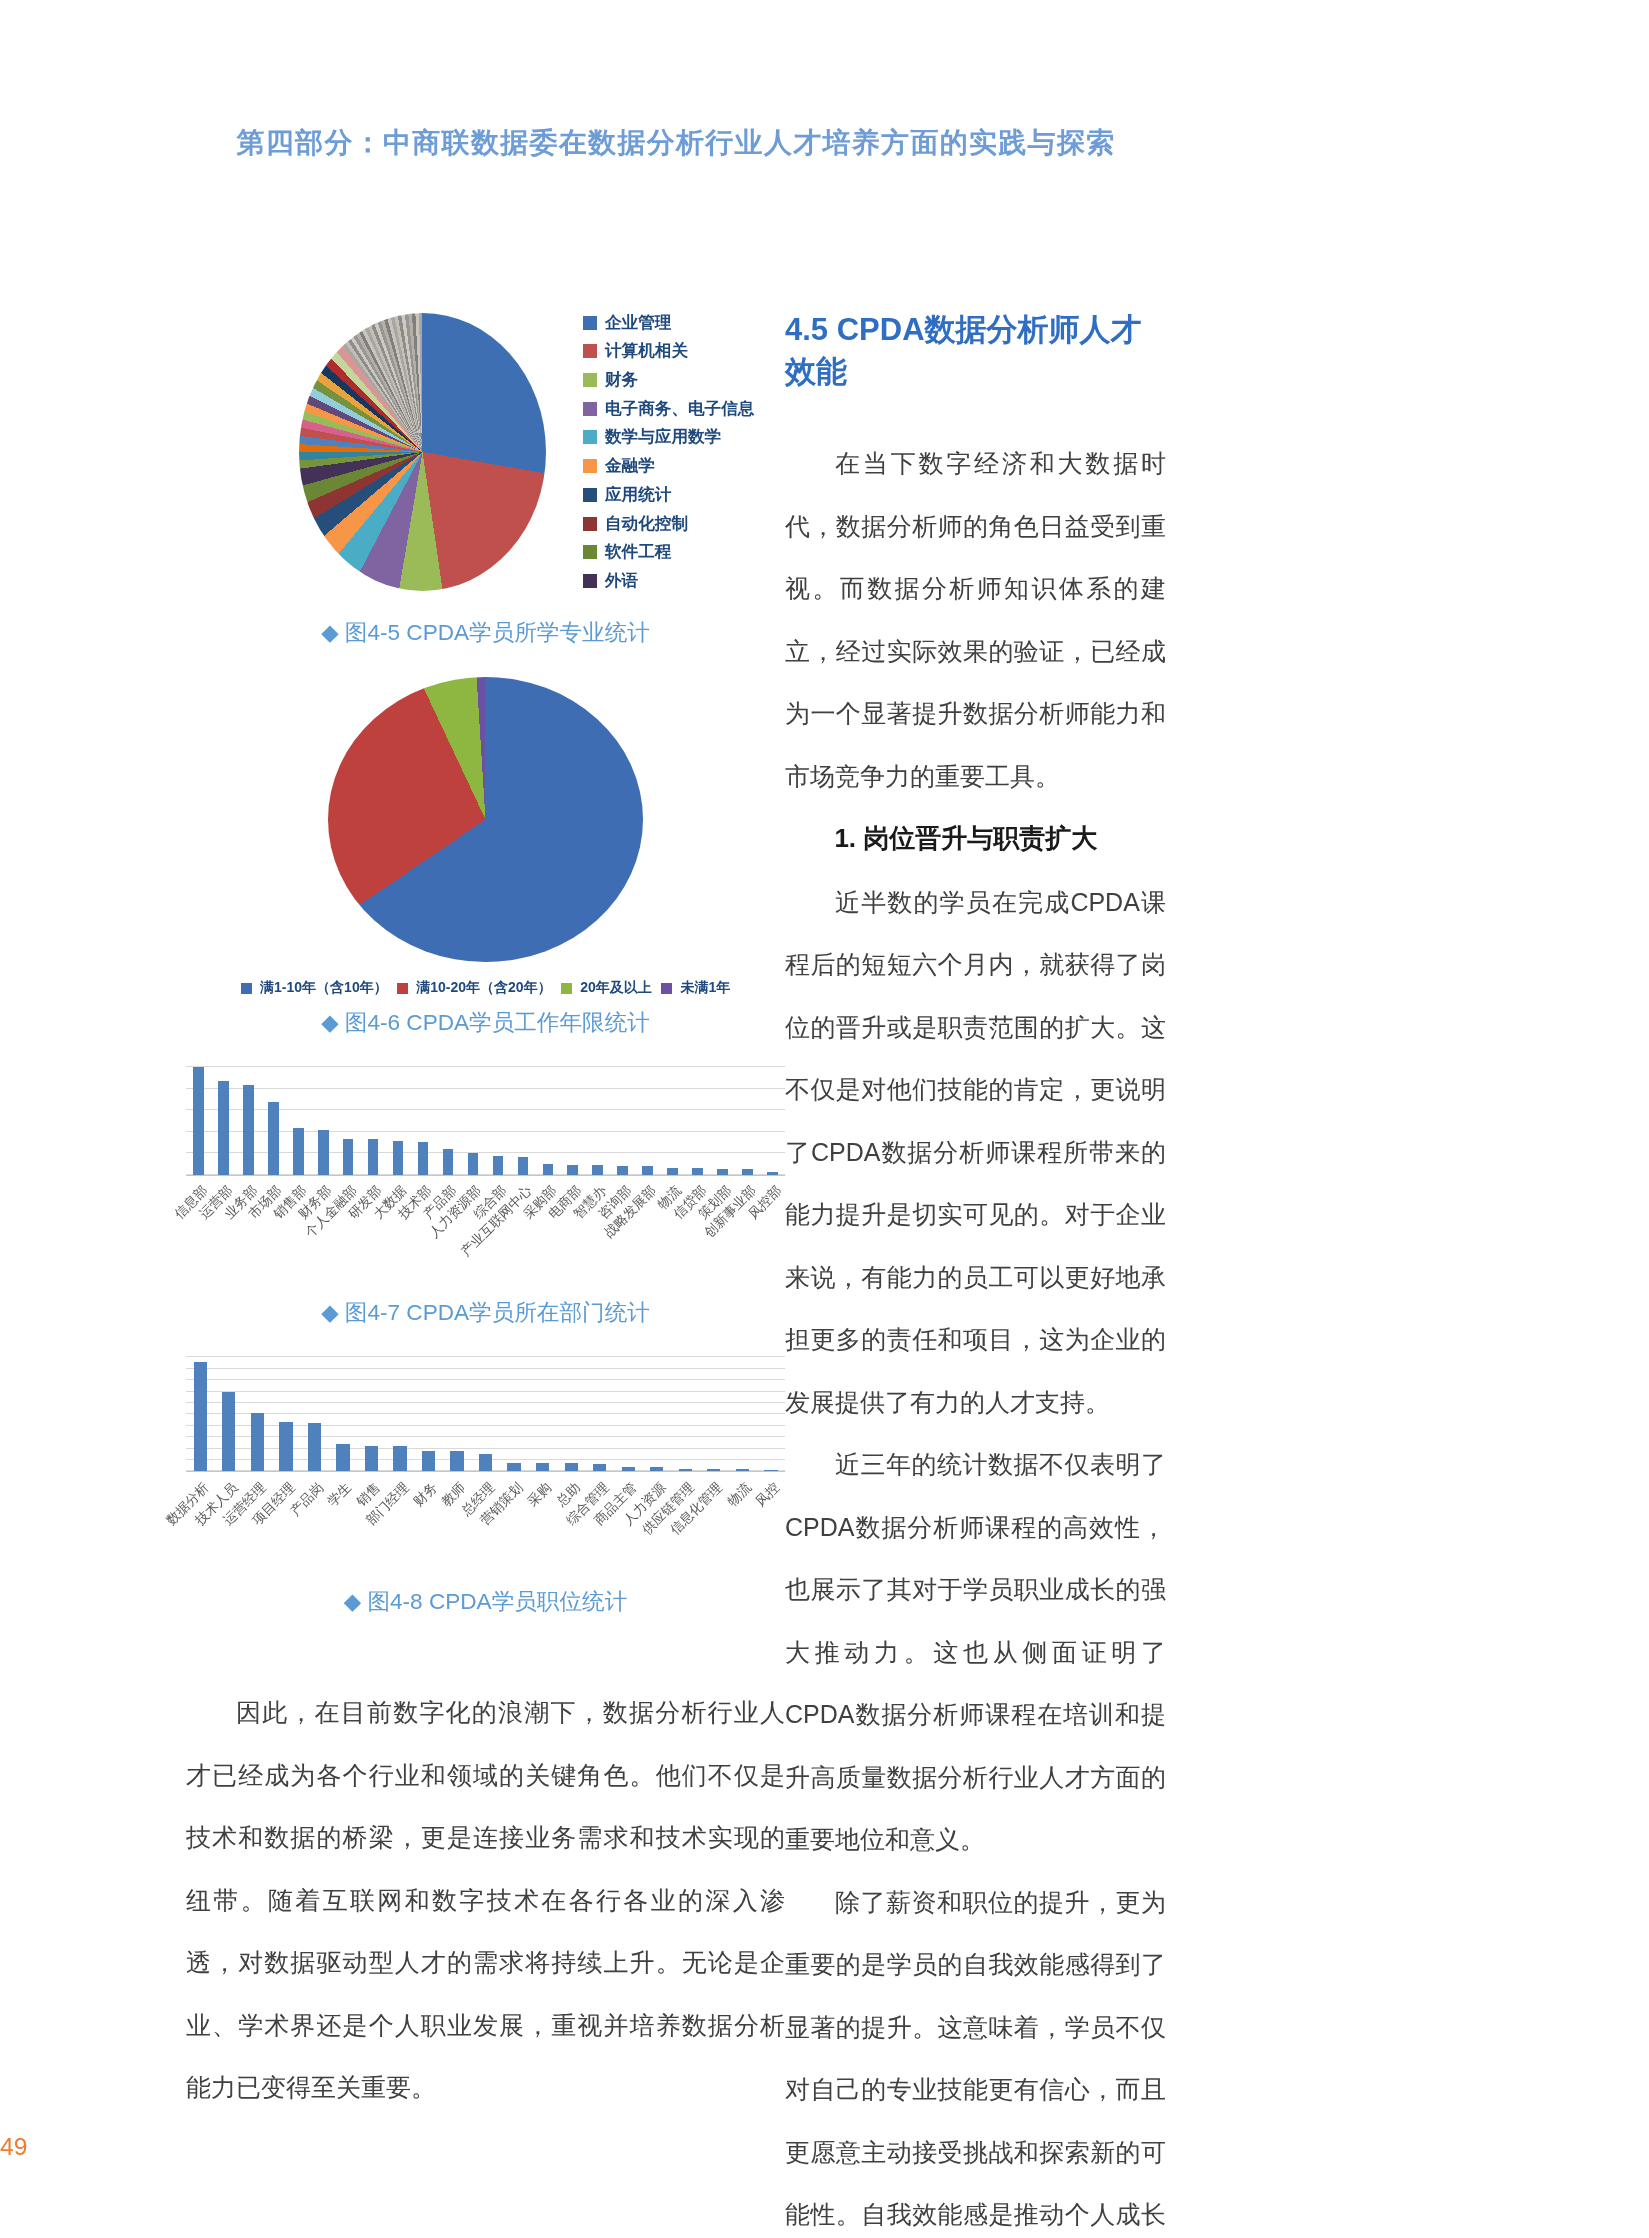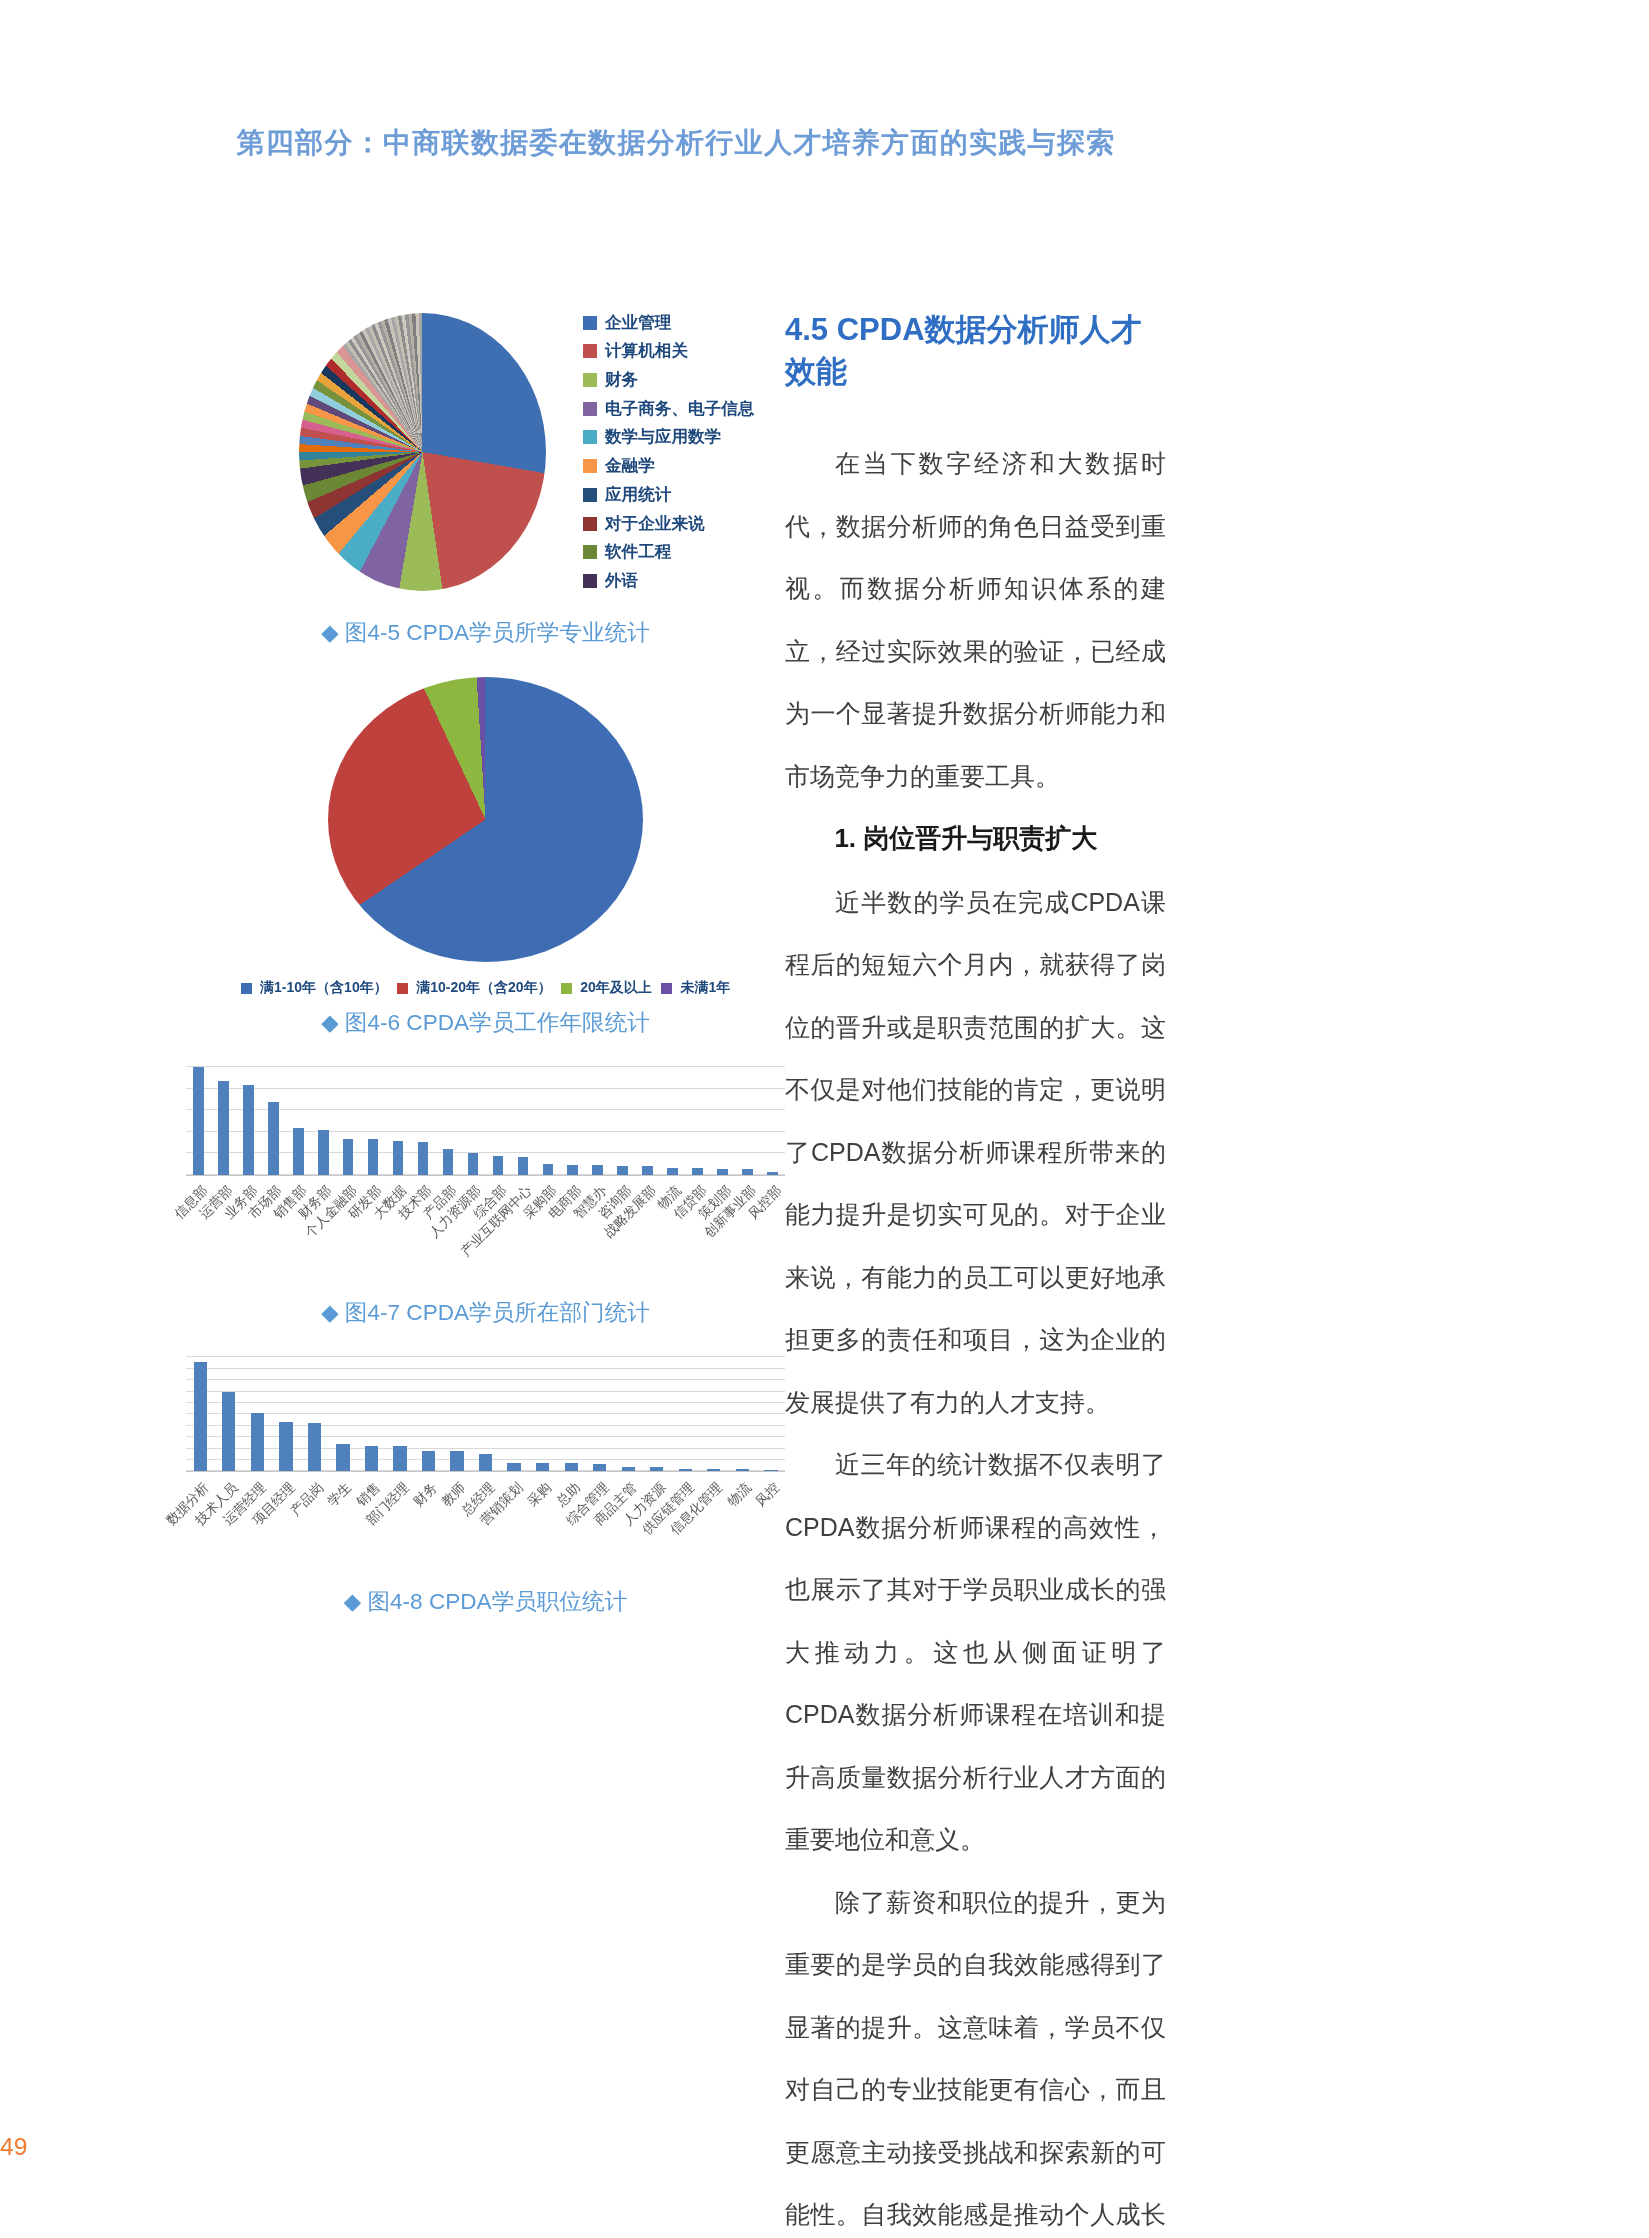--- a/index.html
+++ b/index.html
@@ -93,21 +93,21 @@
             <li>
               <span class="sq" style="background: rgb(247, 150, 70);"></span>
               <span>金融学</span>
             </li>
             <li>
               <span class="sq" style="background: rgb(37, 78, 123);"></span>
               <span>应用统计</span>
             </li>
             <li>
               <span class="sq" style="background: rgb(142, 52, 50);"></span>
-              <span>对于企业来说</span>
+              <span>自动化控制</span>
             </li>
             <li>
               <span class="sq" style="background: rgb(107, 134, 53);"></span>
               <span>软件工程</span>
             </li>
             <li>
               <span class="sq" style="background: rgb(67, 49, 88);"></span>
               <span>外语</span>
             </li>
           </ul>
@@ -437,20 +437,21 @@
             <div class="lcell">
               <span>物流</span>
             </div>
             <div class="lcell">
               <span>风控</span>
             </div>
           </div>
       </figure>
       <div class="caption">◆ 图4-8 CPDA学员职位统计</div>
 
+      <p class="body-para left-para">因此，在目前数字化的浪潮下，数据分析行业人才已经成为各个行业和领域的关键角色。他们不仅是技术和数据的桥梁，更是连接业务需求和技术实现的纽带。随着互联网和数字技术在各行各业的深入渗透，对数据驱动型人才的需求将持续上升。无论是企业、学术界还是个人职业发展，重视并培养数据分析能力已变得至关重要。</p>
 
     </div>
 
     <div class="col-right">
       <h2 class="rc-heading">4.5 CPDA数据分析师人才效能</h2>
       <p class="body-para">在当下数字经济和大数据时代，数据分析师的角色日益受到重视。而数据分析师知识体系的建立，经过实际效果的验证，已经成为一个显著提升数据分析师能力和市场竞争力的重要工具。</p>
       <p class="rc-sub">1. 岗位晋升与职责扩大</p>
       <p class="body-para">近半数的学员在完成CPDA课程后的短短六个月内，就获得了岗位的晋升或是职责范围的扩大。这不仅是对他们技能的肯定，更说明了CPDA数据分析师课程所带来的能力提升是切实可见的。对于企业来说，有能力的员工可以更好地承担更多的责任和项目，这为企业的发展提供了有力的人才支持。</p>
       <p class="body-para">近三年的统计数据不仅表明了CPDA数据分析师课程的高效性，也展示了其对于学员职业成长的强大推动力。这也从侧面证明了CPDA数据分析师课程在培训和提升高质量数据分析行业人才方面的重要地位和意义。</p>
       <p class="body-para">除了薪资和职位的提升，更为重要的是学员的自我效能感得到了显著的提升。这意味着，学员不仅对自己的专业技能更有信心，而且更愿意主动接受挑战和探索新的可能性。自我效能感是推动个人成长和发展的重要动力，对于学员的长期职业生涯发展有着不可估量的价值。</p>

